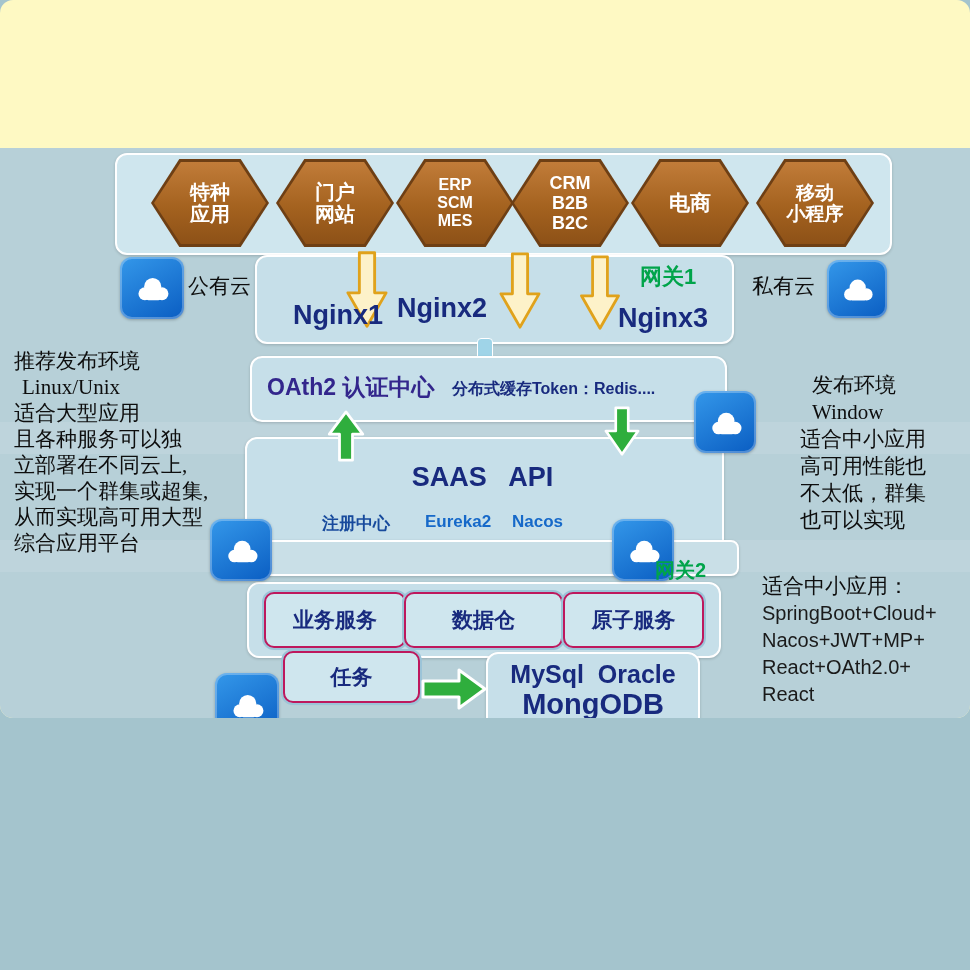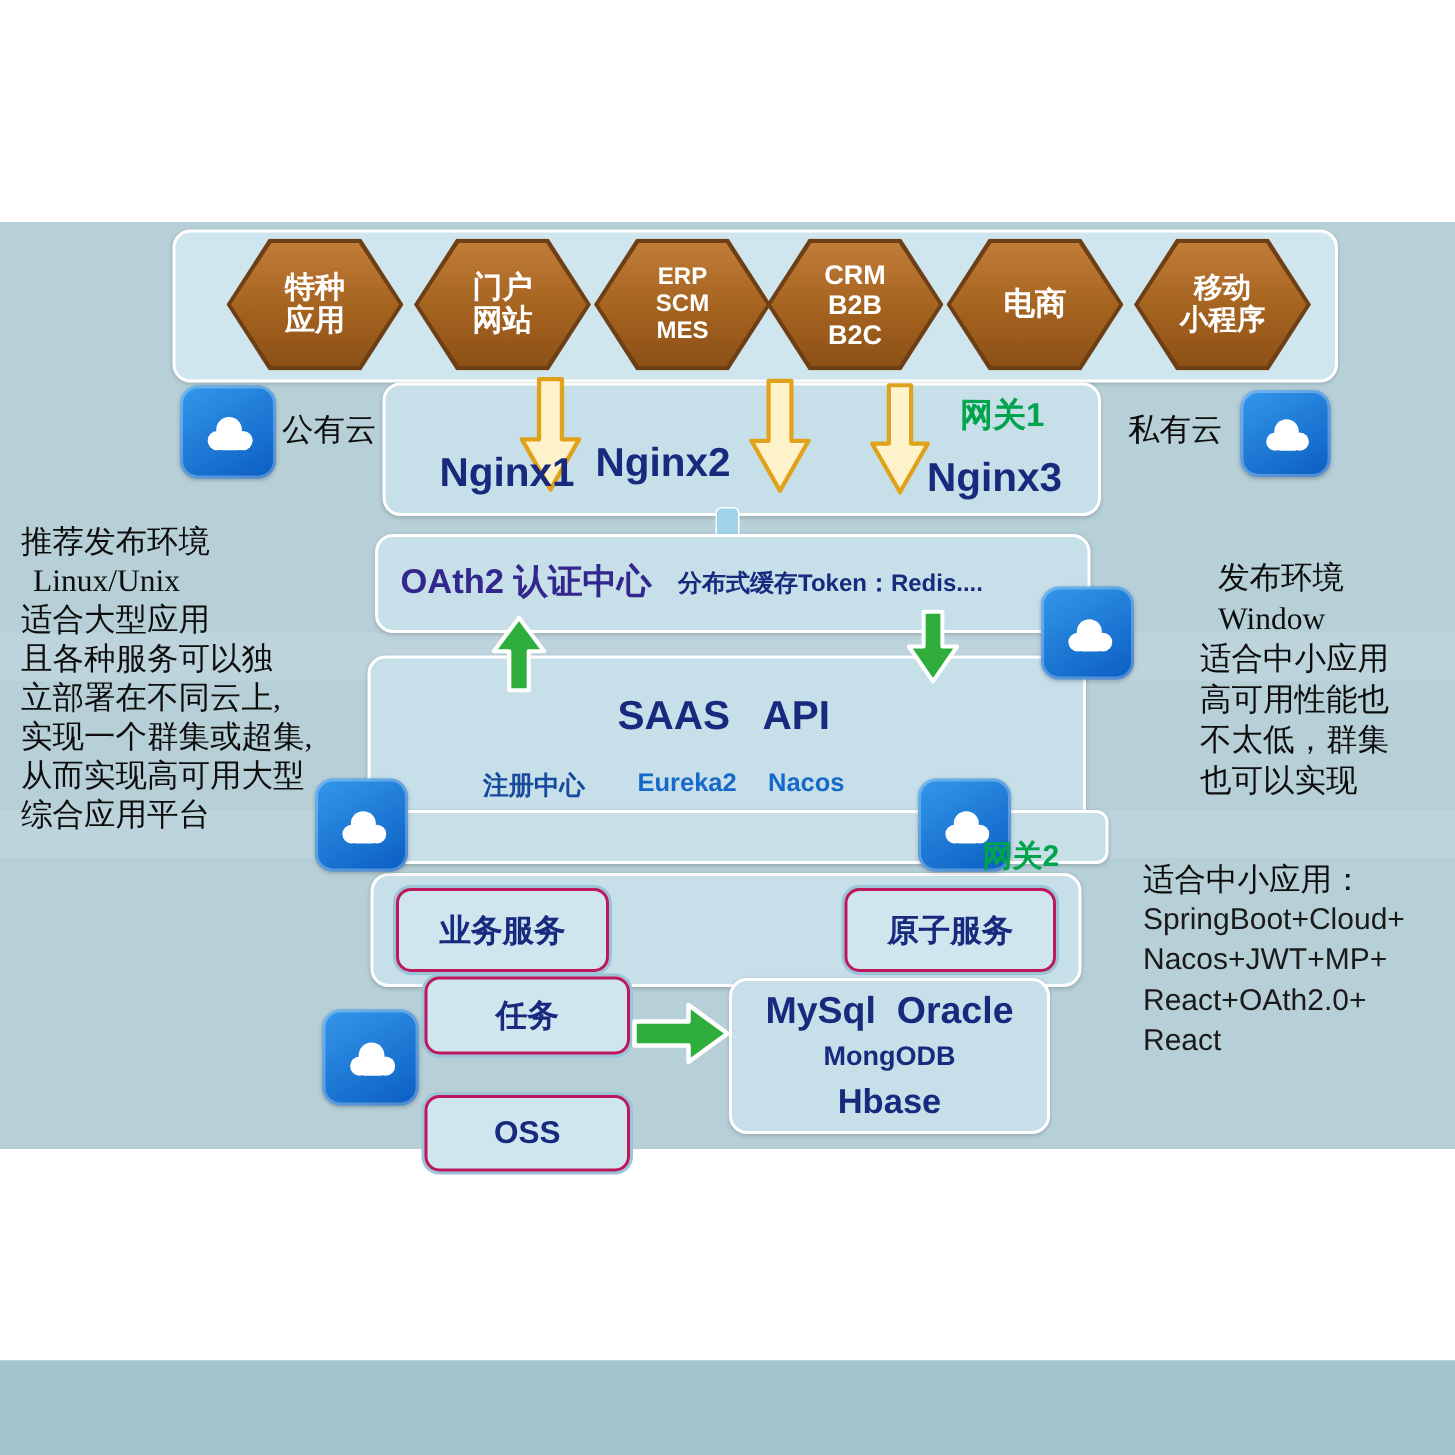--- a/index.html
+++ b/index.html
@@ -1,17 +1,17 @@
 <!DOCTYPE html>
 <html><head>
 <meta charset="utf-8">
 <style>
   html,body{margin:0;padding:0;background:#a4c4cd;}
-  #stage{position:relative;width:970px;height:907px;background:#ffffff;overflow:hidden;
-         font-family:"Liberation Sans",sans-serif;}
+  #stage{position:relative;width:970px;height:718px;background:#fef9c3;overflow:hidden;
+         font-family:"Liberation Sans",sans-serif;border-radius:13px;}
   .abs{position:absolute;}
   .panel{position:absolute;left:0;top:148px;width:970px;height:618px;background:#b7d0d8;}
   .stripe{position:absolute;left:0;width:970px;height:32px;background:rgba(255,255,255,.10);}
   .box{position:absolute;background:#c6dfe9;border:2px solid #fff;border-radius:12px;
        box-shadow:0 1px 3px rgba(0,0,0,.18);}
   .innerbox{position:absolute;background:#cfe6ee;border:2px solid #be185d;border-radius:10px;
        box-shadow:0 0 0 2px #9cc4d8, 0 1px 2px rgba(0,0,0,.15);
        display:flex;align-items:center;justify-content:center;}
   .navy{color:#182a7e;font-weight:bold;}
   .green{color:#00a44a;font-weight:bold;}
@@ -176,38 +176,41 @@
       <circle cx="46" cy="36" r="9" fill="#fff"></circle>
         <rect x="22" y="32" width="24" height="13" rx="5" fill="#fff"></rect>
     </svg>
   </div>
   <div class="abs green" style="left:655px;top:557px;font-size:20px;z-index:5;">网关2</div>
 
   <div class="box" style="left:247px;top:582px;width:470px;height:72px;"></div>
   <div class="innerbox navy" style="left:264px;top:592px;width:138px;height:52px;font-size:21px;z-index:3;">
     <span>业务服务</span>
   </div>
+  <div class="innerbox navy" style="left:404px;top:592px;width:155px;height:52px;font-size:21px;z-index:3;">
+    <span>数据仓</span>
+  </div>
   <div class="innerbox navy" style="left:563px;top:592px;width:137px;height:52px;font-size:21px;z-index:3;">
     <span>原子服务</span>
   </div>
 
   <div class="innerbox navy" style="left:283px;top:651px;width:133px;height:48px;font-size:21px;z-index:3;">
     <span>任务</span>
   </div>
   <div class="innerbox navy" style="left:283px;top:730px;width:133px;height:47px;font-size:21px;z-index:3;">
     <span>OSS</span>
   </div>
   <div class="abs" style="left:421px;top:666px;z-index:4;">
     <svg width="66" height="46" viewBox="0 0 66 46">
         <polygon points="2,15 38,15 38,4 64,23 38,42 38,31 2,31" fill="#2fae3d" stroke="#ffffff" stroke-width="3" stroke-linejoin="round"></polygon>
       </svg>
   </div>
   <div class="box center" style="left:486px;top:652px;width:210px;height:100px;flex-direction:column;z-index:3;display:flex;">
     <div class="navy" style="font-size:25px;line-height:30px;white-space:pre;">MySql  Oracle</div>
-    <div class="navy" style="font-size:18px;line-height:30px;">MongODB</div>
+    <div class="navy" style="font-size:29px;line-height:30px;">MongODB</div>
     <div class="navy" style="font-size:23px;line-height:30px;">Hbase</div>
   </div>
   <div class="cloud" style="left:215px;top:673px;width:64px;height:64px;z-index:4;">
     <svg width="46" height="40" viewBox="0 0 64 56">
       <circle cx="22" cy="36" r="9" fill="#fff"></circle>
         <circle cx="33" cy="26" r="12" fill="#fff"></circle>
       <circle cx="46" cy="36" r="9" fill="#fff"></circle>
         <rect x="22" y="32" width="24" height="13" rx="5" fill="#fff"></rect>
     </svg>
   </div>

